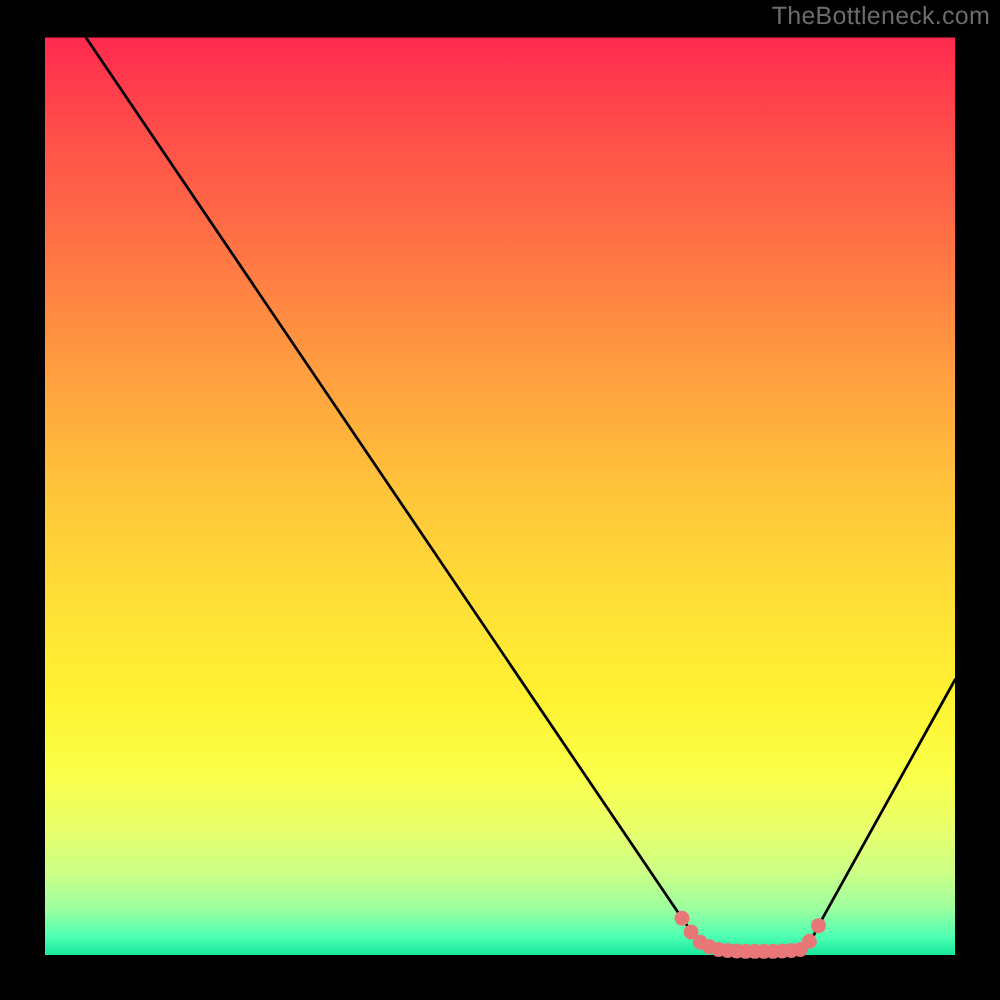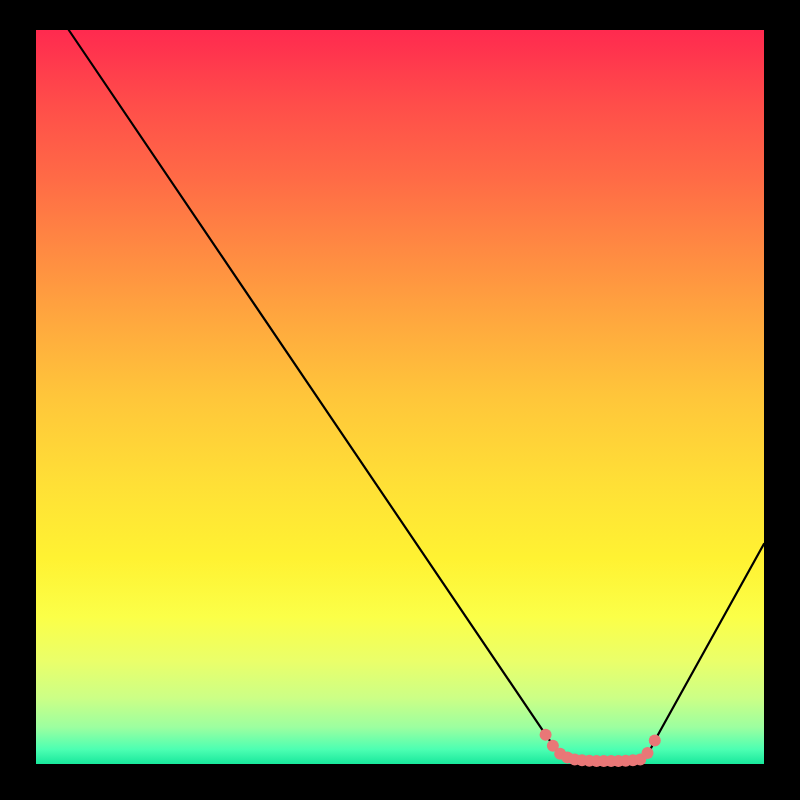--- a/index.html
+++ b/index.html
@@ -55,20 +55,21 @@
     top: 0;
     width: 728px;
     height: 734px;
     overflow: visible;
   }
 </style>
 </head>
 <body>
 
 <div class="wrap">
+  <div class="attribution">TheBottleneck.com</div>
 
   <div class="plot">
     <svg class="curve" viewBox="0 0 728 734" preserveAspectRatio="none">
       <path fill="none" stroke="#000" stroke-width="2.2" stroke-linecap="round" d="M32.76 0.00 L509.60 704.64 L524.16 725.19 L538.72 729.60 L553.28 731.06 L567.84 731.06 L582.40 731.06 L596.96 729.60 L611.52 725.19 L618.80 710.51 L728.00 513.80"></path>
       <g>
           <circle cx="509.60" cy="704.64" r="6" fill="#e97777"></circle>
           <circle cx="516.88" cy="715.65" r="6" fill="#e97777"></circle>
           <circle cx="524.16" cy="723.72" r="6" fill="#e97777"></circle>
           <circle cx="531.44" cy="727.39" r="6" fill="#e97777"></circle>
           <circle cx="538.72" cy="729.60" r="6" fill="#e97777"></circle>

